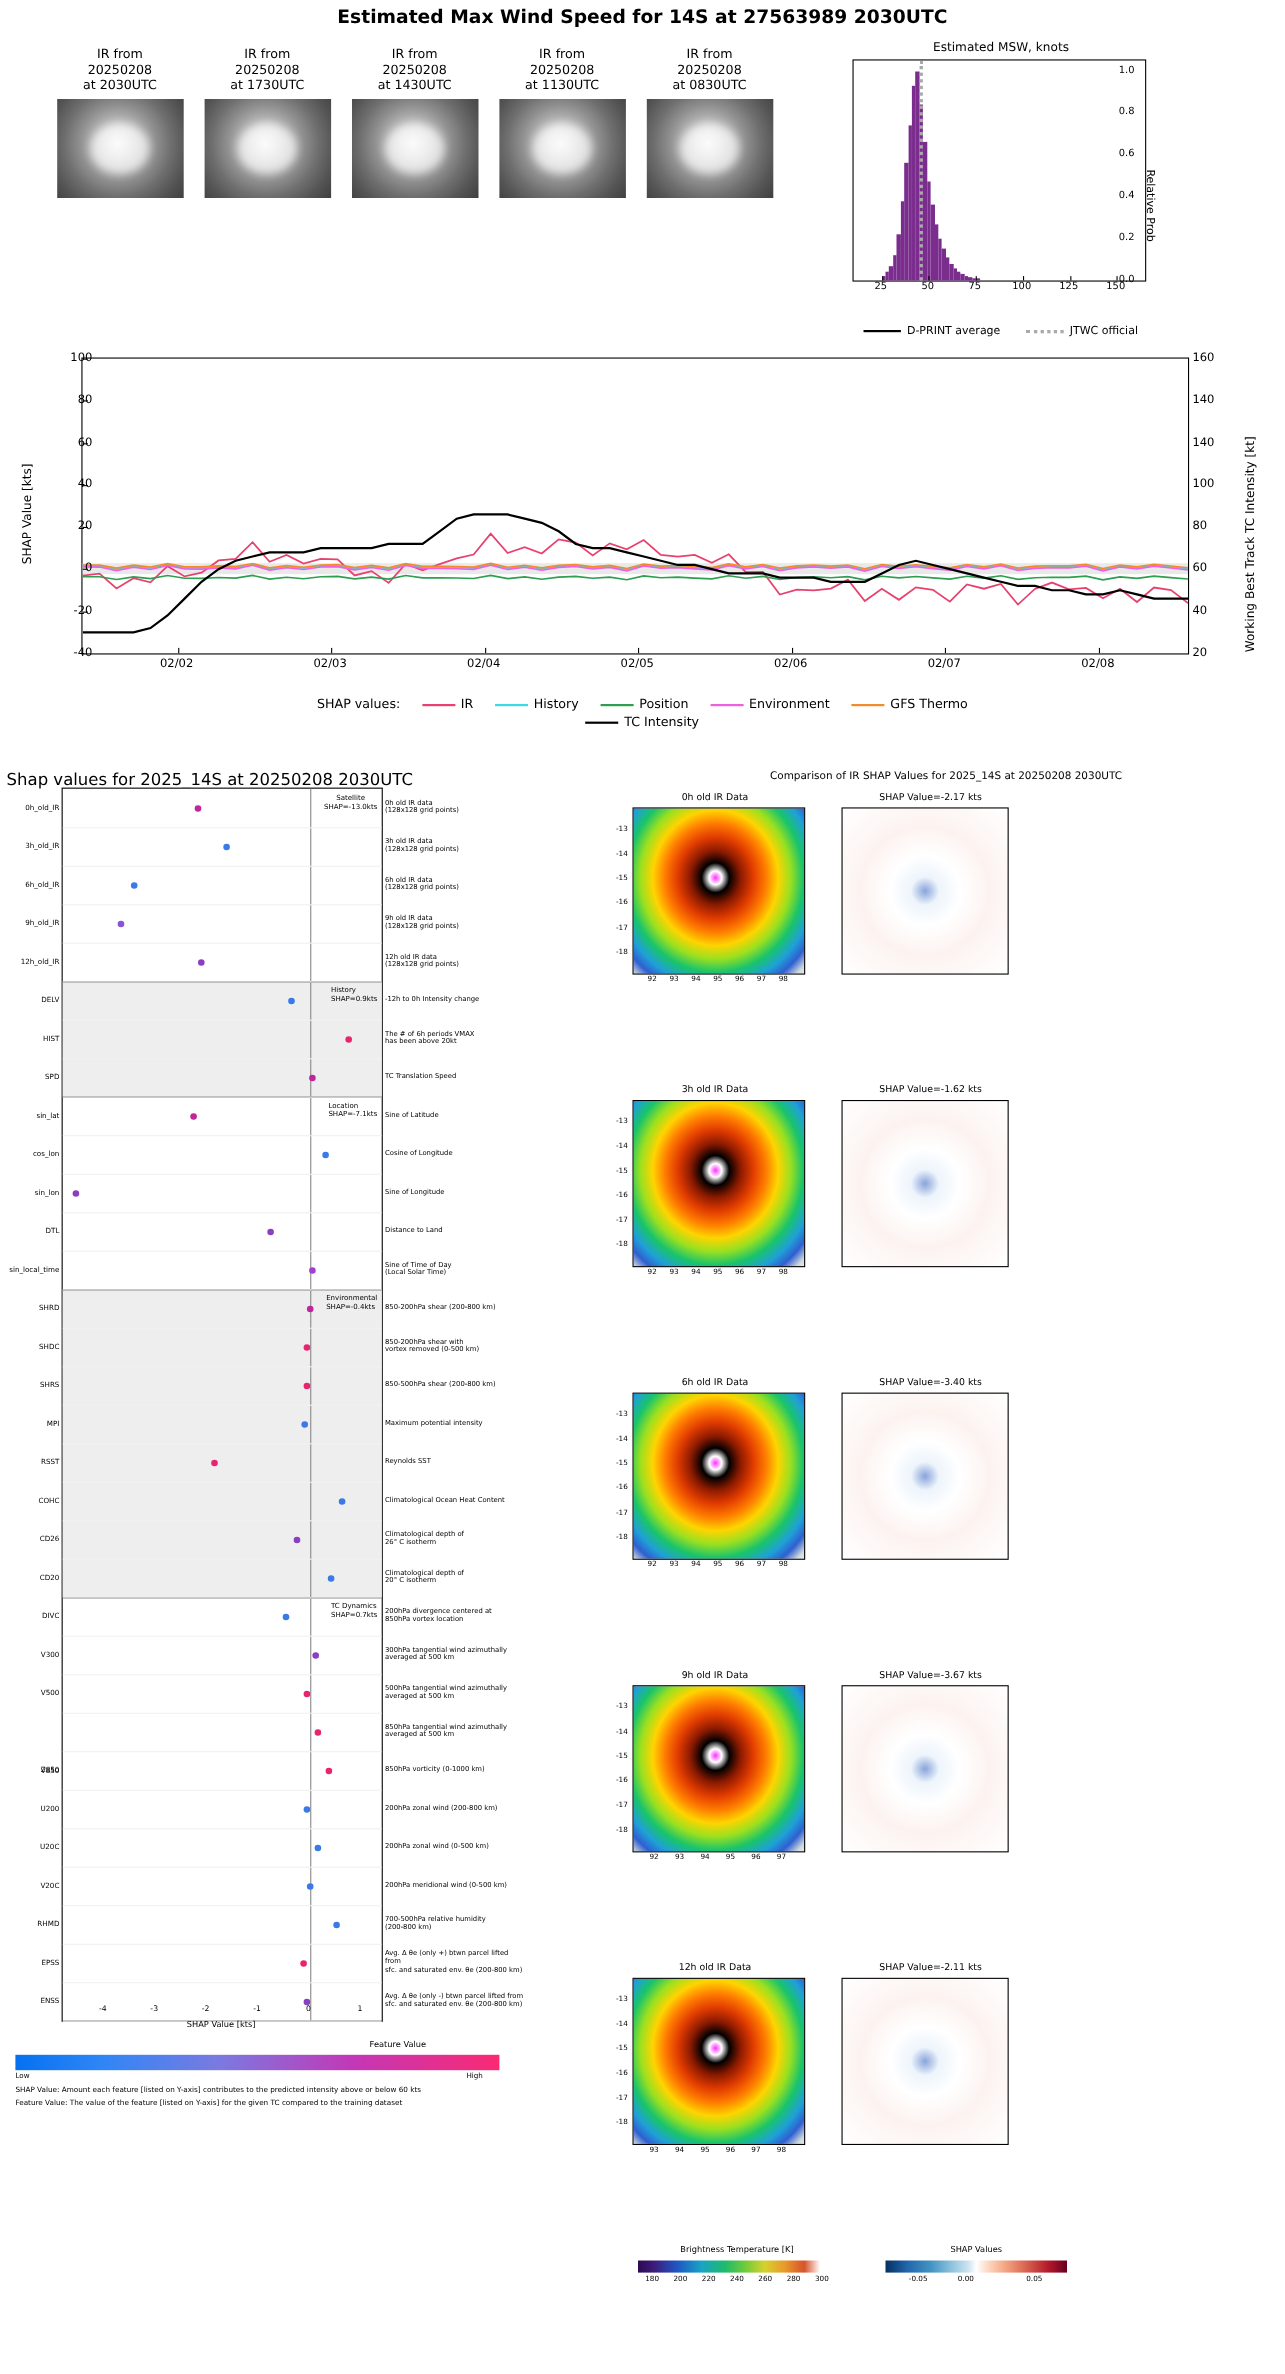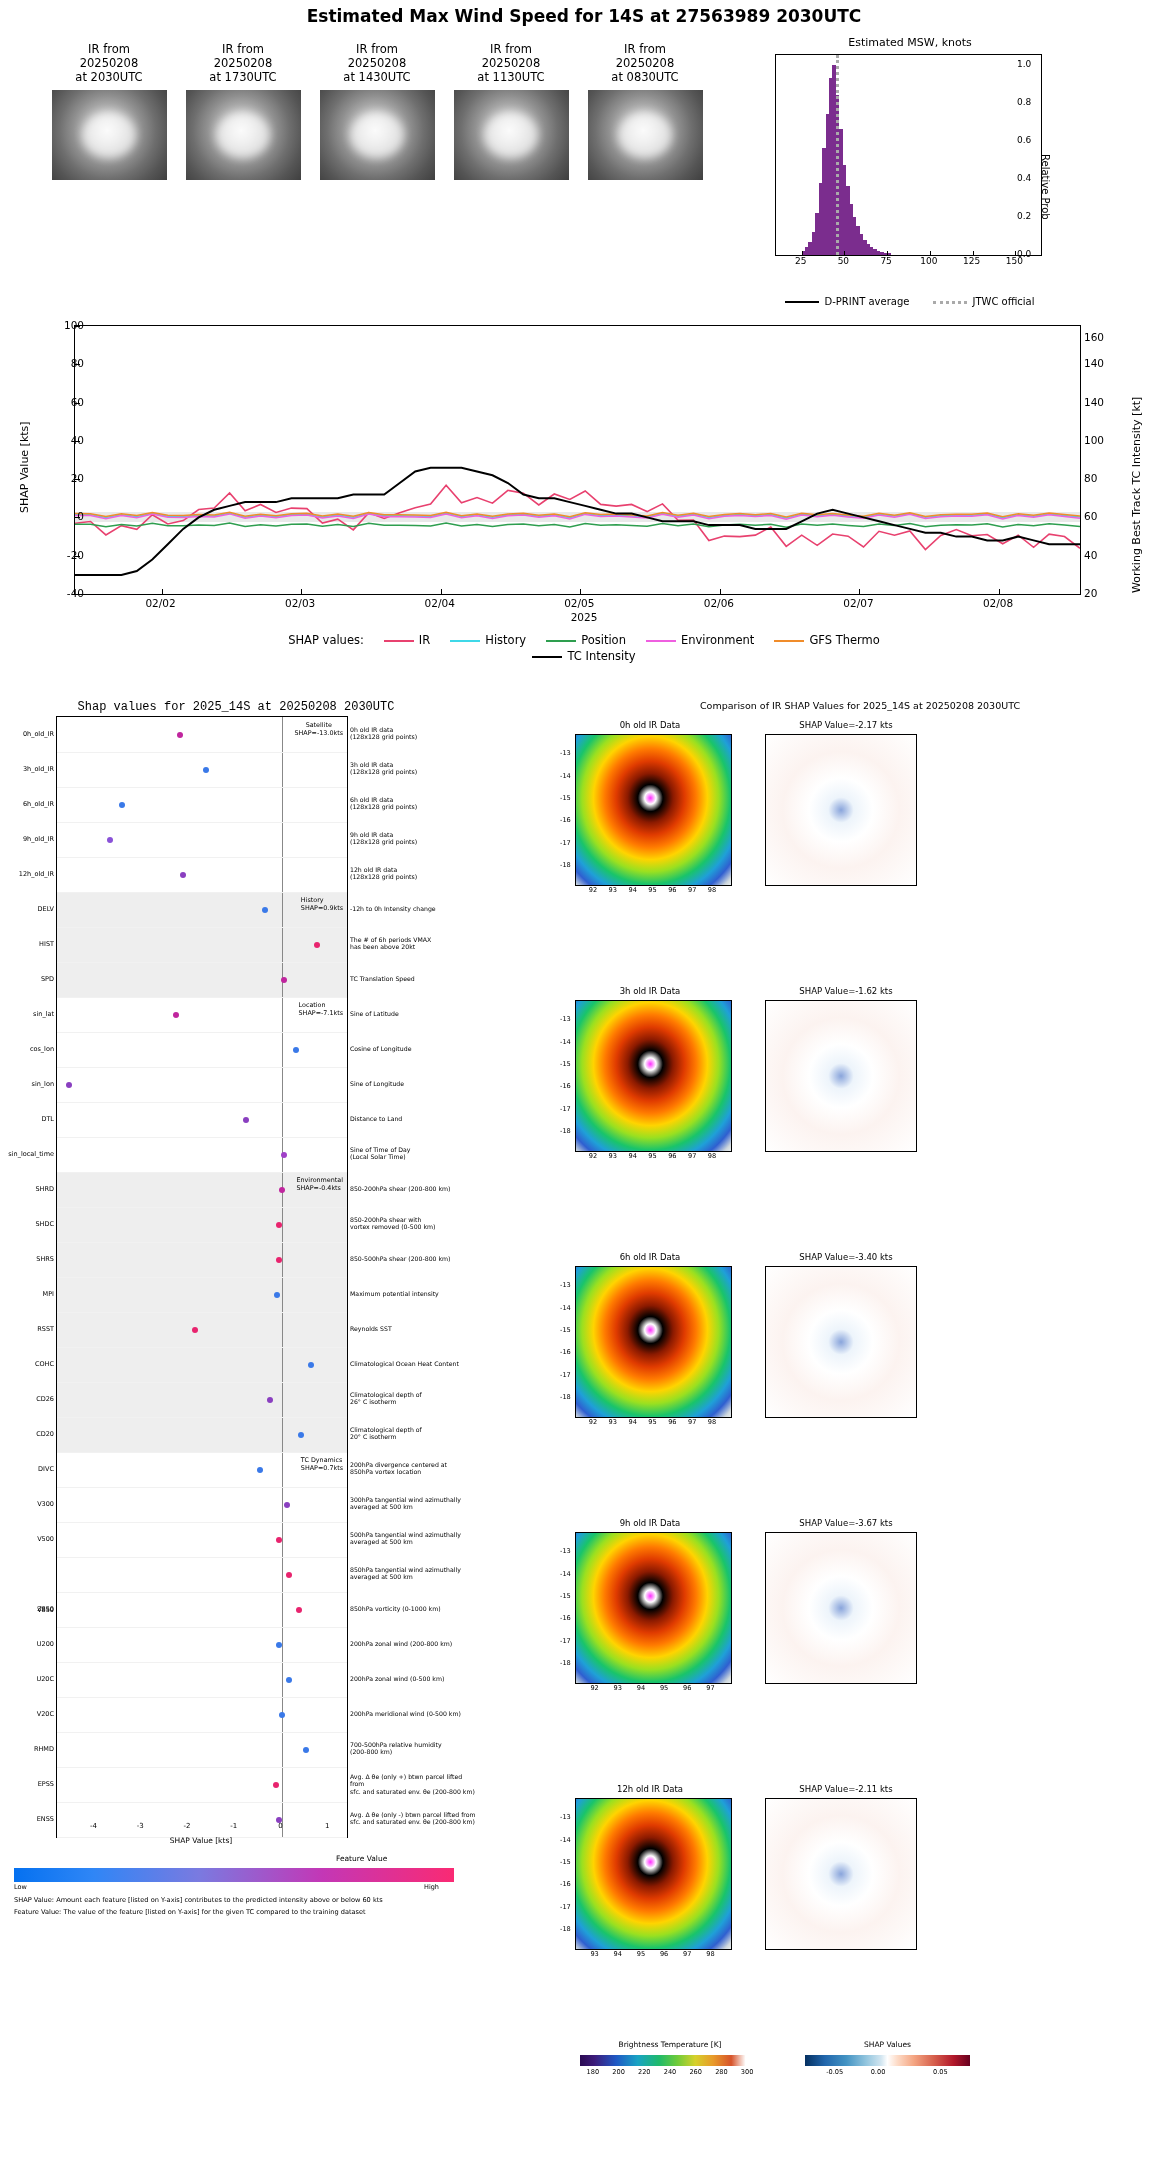--- a/index.html
+++ b/index.html
@@ -36,21 +36,21 @@
   .ts-yl{position:absolute;font-size:10.5px;right:1072px;transform:translateY(-50%);}
   .ts-yr{position:absolute;font-size:10.5px;left:1072px;transform:translateY(-50%);}
   .ts-xt{position:absolute;font-size:10.5px;top:294px;transform:translateX(-50%);}
   #ts-xlab{position:absolute;top:308px;width:100%;text-align:center;font-size:10.5px;}
   #ts-legend{position:absolute;top:330px;width:100%;font-size:11.5px;text-align:center;}
   .lgitem{display:inline-block;margin:0 10px;white-space:nowrap;}
   .swatch{display:inline-block;width:30px;height:0;border-top:2.4px solid;vertical-align:middle;margin-right:5px;}
 
   
   #shap-box{left:6px;top:700px;width:470px;height:1400px;}
-  #shap-title{font-size:12px;text-align:center;width:460px;font-family:Liberation Mono, monospace;}
+  #shap-title{font-size:15px;width:460px;}
   #shap-plot{position:absolute;left:50px;top:16px;width:290px;height:1120px;border:1px solid #000;background:#fff;}
   .shap-row-label{position:absolute;font-size:6.5px;text-align:right;width:48px;right:422px;transform:translateY(-50%);}
   .shap-desc{position:absolute;font-size:6.2px;left:344px;transform:translateY(-50%);line-height:7.6px;}
   .dot{position:absolute;width:6px;height:6px;border-radius:50%;transform:translate(-50%,-50%);}
   .grp-band{position:absolute;left:0;right:0;background:#eeeeee;}
   .grp-line{position:absolute;left:0;right:0;border-top:1px solid #000;}
   .grp-lbl{position:absolute;font-size:6.4px;font-weight:normal;}
   .shap-xt{position:absolute;font-size:7px;top:1122px;transform:translateX(-50%);}
   #shap-xlab{position:absolute;top:1136px;left:50px;width:290px;text-align:center;font-size:7.5px;}
   #cbar{position:absolute;left:8px;top:1168px;width:440px;height:14px;background:linear-gradient(90deg,#0571f0 0%,#2f86f6 18%,#7a7ae0 42%,#c337b6 70%,#fa2a73 100%);}
@@ -211,38 +211,37 @@
         <polyline points="0.0,197.3 15.5,195.5 30.9,208.9 46.4,199.6 61.8,203.4 77.3,188.7 92.8,198.0 108.2,194.6 123.7,183.5 139.2,182.1 154.6,166.9 170.1,184.7 185.5,178.5 201.0,186.4 216.5,182.1 231.9,182.6 247.4,197.1 262.8,193.2 278.3,203.9 293.8,186.7 309.2,192.5 324.7,186.8 340.2,181.7 355.6,178.1 371.1,159.2 386.5,176.7 402.0,171.5 417.5,177.2 432.9,164.3 448.4,167.2 463.8,179.0 479.3,168.0 494.8,173.4 510.2,165.0 525.7,178.4 541.2,180.1 556.6,178.4 572.1,185.6 587.5,177.9 603.0,194.2 618.5,194.0 633.9,214.5 649.4,210.1 664.8,210.6 680.3,209.1 695.8,201.0 711.2,220.3 726.7,209.2 742.2,219.3 757.6,208.0 773.1,210.2 788.5,221.0 804.0,205.3 819.5,209.2 834.9,204.9 850.4,223.6 865.8,209.4 881.3,203.6 896.8,209.7 912.2,208.5 927.7,217.8 943.2,209.2 958.6,221.3 974.1,208.1 989.5,210.5 1005.0,222.3" fill="none" stroke="#e8416f" stroke-width="1.6"></polyline>
         <polyline points="0.0,188.6 15.5,188.6 30.9,191.5 46.4,188.7 61.8,190.6 77.3,187.4 92.8,190.2 108.2,190.3 123.7,189.4 139.2,190.1 154.6,187.2 170.1,191.2 185.5,189.2 201.0,190.6 216.5,188.6 231.9,188.3 247.4,190.9 262.8,189.0 278.3,191.2 293.8,187.4 309.2,189.8 324.7,189.8 340.2,189.9 355.6,190.5 371.1,187.2 386.5,190.6 402.0,188.8 417.5,191.2 432.9,189.0 448.4,188.2 463.8,190.2 479.3,188.9 494.8,191.7 510.2,187.7 525.7,189.6 541.2,189.1 556.6,190.1 572.1,190.9 587.5,187.6 603.0,190.2 618.5,188.2 633.9,191.5 649.4,189.4 664.8,188.6 680.3,189.6 695.8,188.5 711.2,192.0 726.7,188.2 742.2,189.8 757.6,188.4 773.1,189.9 788.5,191.2 804.0,188.2 819.5,190.1 834.9,187.6 850.4,191.3 865.8,189.7 881.3,189.2 896.8,189.3 912.2,188.1 927.7,191.8 943.2,188.7 958.6,190.3 974.1,187.9 989.5,189.5 1005.0,191.0" fill="none" stroke="#3fd8e8" stroke-width="1.5"></polyline>
         <polyline points="0.0,198.3 15.5,198.3 30.9,200.8 46.4,198.4 61.8,200.0 77.3,197.2 92.8,199.7 108.2,199.8 123.7,199.0 139.2,199.6 154.6,197.1 170.1,200.5 185.5,198.8 201.0,200.1 216.5,198.3 231.9,198.0 247.4,200.3 262.8,198.6 278.3,200.5 293.8,197.2 309.2,199.3 324.7,199.3 340.2,199.5 355.6,199.9 371.1,197.1 386.5,200.0 402.0,198.5 417.5,200.6 432.9,198.6 448.4,198.0 463.8,199.7 479.3,198.6 494.8,201.0 510.2,197.5 525.7,199.2 541.2,198.7 556.6,199.6 572.1,200.3 587.5,197.4 603.0,199.7 618.5,198.0 633.9,200.8 649.4,199.0 664.8,198.3 680.3,199.2 695.8,198.2 711.2,201.2 726.7,197.9 742.2,199.3 757.6,198.1 773.1,199.4 788.5,200.5 804.0,197.9 819.5,199.6 834.9,197.4 850.4,200.7 865.8,199.2 881.3,198.8 896.8,198.9 912.2,197.8 927.7,201.1 943.2,198.4 958.6,199.8 974.1,197.7 989.5,199.1 1005.0,200.4" fill="none" stroke="#2e9e4f" stroke-width="1.5"></polyline>
         <polyline points="0.0,189.4 15.5,189.5 30.9,192.7 46.4,189.6 61.8,191.7 77.3,188.1 92.8,191.2 108.2,191.4 123.7,190.4 139.2,191.1 154.6,187.9 170.1,192.3 185.5,190.1 201.0,191.7 216.5,189.5 231.9,189.1 247.4,192.1 262.8,189.9 278.3,192.4 293.8,188.1 309.2,190.8 324.7,190.8 340.2,191.0 355.6,191.6 371.1,187.9 386.5,191.7 402.0,189.7 417.5,192.4 432.9,189.8 448.4,189.0 463.8,191.3 479.3,189.8 494.8,192.9 510.2,188.4 525.7,190.6 541.2,190.0 556.6,191.1 572.1,192.1 587.5,188.3 603.0,191.3 618.5,189.0 633.9,192.7 649.4,190.3 664.8,189.4 680.3,190.6 695.8,189.4 711.2,193.2 726.7,189.0 742.2,190.8 757.6,189.2 773.1,190.9 788.5,192.3 804.0,189.0 819.5,191.2 834.9,188.3 850.4,192.5 865.8,190.7 881.3,190.1 896.8,190.2 912.2,188.8 927.7,193.0 943.2,189.5 958.6,191.3 974.1,188.7 989.5,190.4 1005.0,192.2" fill="none" stroke="#ef5fe0" stroke-width="1.5"></polyline>
         <polyline points="0.0,187.6 15.5,187.7 30.9,190.5 46.4,187.7 61.8,189.6 77.3,186.4 92.8,189.2 108.2,189.4 123.7,188.5 139.2,189.1 154.6,186.3 170.1,190.2 185.5,188.2 201.0,189.7 216.5,187.7 231.9,187.3 247.4,190.0 262.8,188.0 278.3,190.2 293.8,186.4 309.2,188.8 324.7,188.8 340.2,189.0 355.6,189.5 371.1,186.2 386.5,189.7 402.0,187.9 417.5,190.3 432.9,188.0 448.4,187.3 463.8,189.3 479.3,188.0 494.8,190.8 510.2,186.7 525.7,188.6 541.2,188.1 556.6,189.1 572.1,190.0 587.5,186.6 603.0,189.3 618.5,187.3 633.9,190.5 649.4,188.4 664.8,187.6 680.3,188.7 695.8,187.6 711.2,191.0 726.7,187.3 742.2,188.8 757.6,187.4 773.1,188.9 788.5,190.2 804.0,187.2 819.5,189.2 834.9,186.7 850.4,190.4 865.8,188.7 881.3,188.3 896.8,188.3 912.2,187.1 927.7,190.8 943.2,187.7 958.6,189.3 974.1,187.0 989.5,188.5 1005.0,190.1" fill="none" stroke="#f08c2a" stroke-width="1.5"></polyline>
         <polyline points="0.0,248.9 15.5,248.9 30.9,248.9 46.4,248.9 61.8,245.0 77.3,233.5 92.8,218.2 108.2,202.9 123.7,191.4 139.2,183.8 154.6,179.9 170.1,176.1 185.5,176.1 201.0,176.1 216.5,172.3 231.9,172.3 247.4,172.3 262.8,172.3 278.3,168.5 293.8,168.5 309.2,168.5 324.7,157.0 340.2,145.5 355.6,141.7 371.1,141.7 386.5,141.7 402.0,145.5 417.5,149.3 432.9,157.0 448.4,168.5 463.8,172.3 479.3,172.3 494.8,176.1 510.2,179.9 525.7,183.8 541.2,187.6 556.6,187.6 572.1,191.4 587.5,195.3 603.0,195.3 618.5,195.3 633.9,199.1 649.4,199.1 664.8,199.1 680.3,202.9 695.8,202.9 711.2,202.9 726.7,195.3 742.2,187.6 757.6,183.8 773.1,187.6 788.5,191.4 804.0,195.3 819.5,199.1 834.9,202.9 850.4,206.7 865.8,206.7 881.3,210.6 896.8,210.6 912.2,214.4 927.7,214.4 943.2,210.6 958.6,214.4 974.1,218.2 989.5,218.2 1005.0,218.2" fill="none" stroke="#000000" stroke-width="2"></polyline>
       </svg>
     </div>
   <div id="ts-ylab-l">SHAP Value [kts]</div>
   <div id="ts-ylab-r">Working Best Track TC Intensity [kt]</div>
-  <div id="ts-xlab">2025</div>
   <div id="ts-legend"><span class="lgitem">SHAP values:</span><span class="lgitem"><span class="swatch" style="border-top-color:#e8416f"></span>IR</span><span class="lgitem"><span class="swatch" style="border-top-color:#3fd8e8"></span>History</span><span class="lgitem"><span class="swatch" style="border-top-color:#2e9e4f"></span>Position</span><span class="lgitem"><span class="swatch" style="border-top-color:#ef5fe0"></span>Environment</span><span class="lgitem"><span class="swatch" style="border-top-color:#f08c2a"></span>GFS Thermo</span><div style="height: 2px;"></div><span class="lgitem"><span class="swatch" style="border-top-color:#000000"></span>TC Intensity</span></div>
 <div class="ts-yl" style="top: 290px;">-40</div>
     <div class="ts-yl" style="top: 251.714px;">-20</div>
     <div class="ts-yl" style="top: 213.429px;">0</div>
     <div class="ts-yl" style="top: 175.143px;">20</div>
     <div class="ts-yl" style="top: 136.857px;">40</div>
     <div class="ts-yl" style="top: 98.5714px;">60</div>
     <div class="ts-yl" style="top: 60.2857px;">80</div>
     <div class="ts-yl" style="top: 22px;">100</div>
     <div class="ts-yr" style="top: 290px;">20</div>
     <div class="ts-yr" style="top: 251.714px;">40</div>
     <div class="ts-yr" style="top: 213.429px;">60</div>
     <div class="ts-yr" style="top: 175.143px;">80</div>
     <div class="ts-yr" style="top: 136.857px;">100</div>
     <div class="ts-yr" style="top: 98.5714px;">140</div>
     <div class="ts-yr" style="top: 60.2857px;">140</div>
-    <div class="ts-yr" style="top: 22px; margin-top: 12px;">160</div>
+    <div class="ts-yr" style="top: 22px;">160</div>
     <div class="ts-xt" style="left: 148.542px;">02/02</div>
     <div class="ts-xt" style="left: 288.125px;">02/03</div>
     <div class="ts-xt" style="left: 427.708px;">02/04</div>
     <div class="ts-xt" style="left: 567.292px;">02/05</div>
     <div class="ts-xt" style="left: 706.875px;">02/06</div>
     <div class="ts-xt" style="left: 846.458px;">02/07</div>
     <div class="ts-xt" style="left: 986.042px;">02/08</div>
   </div>
 
 <div class="abs" id="shap-box">

